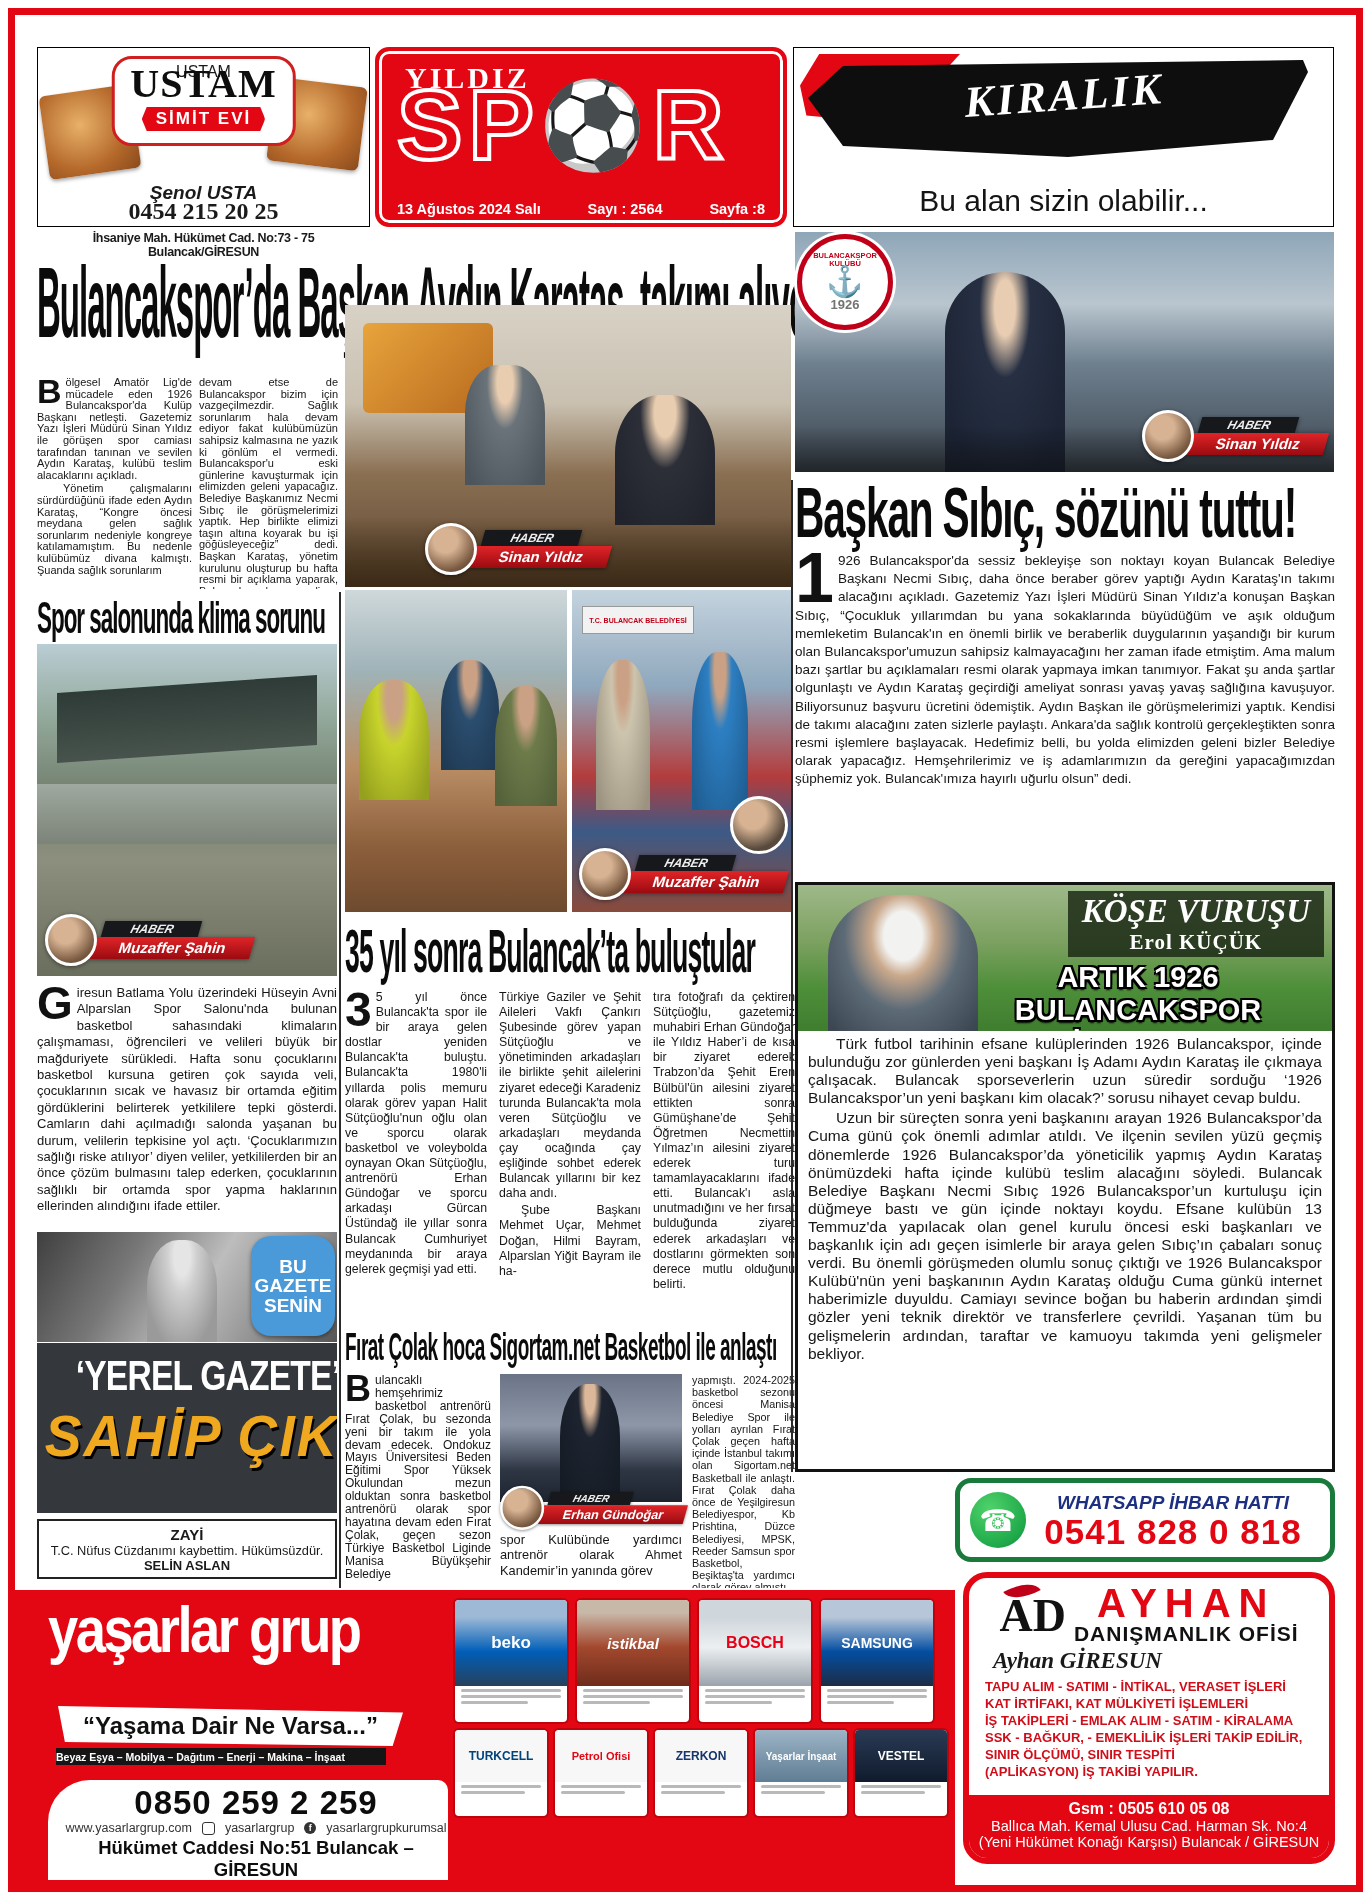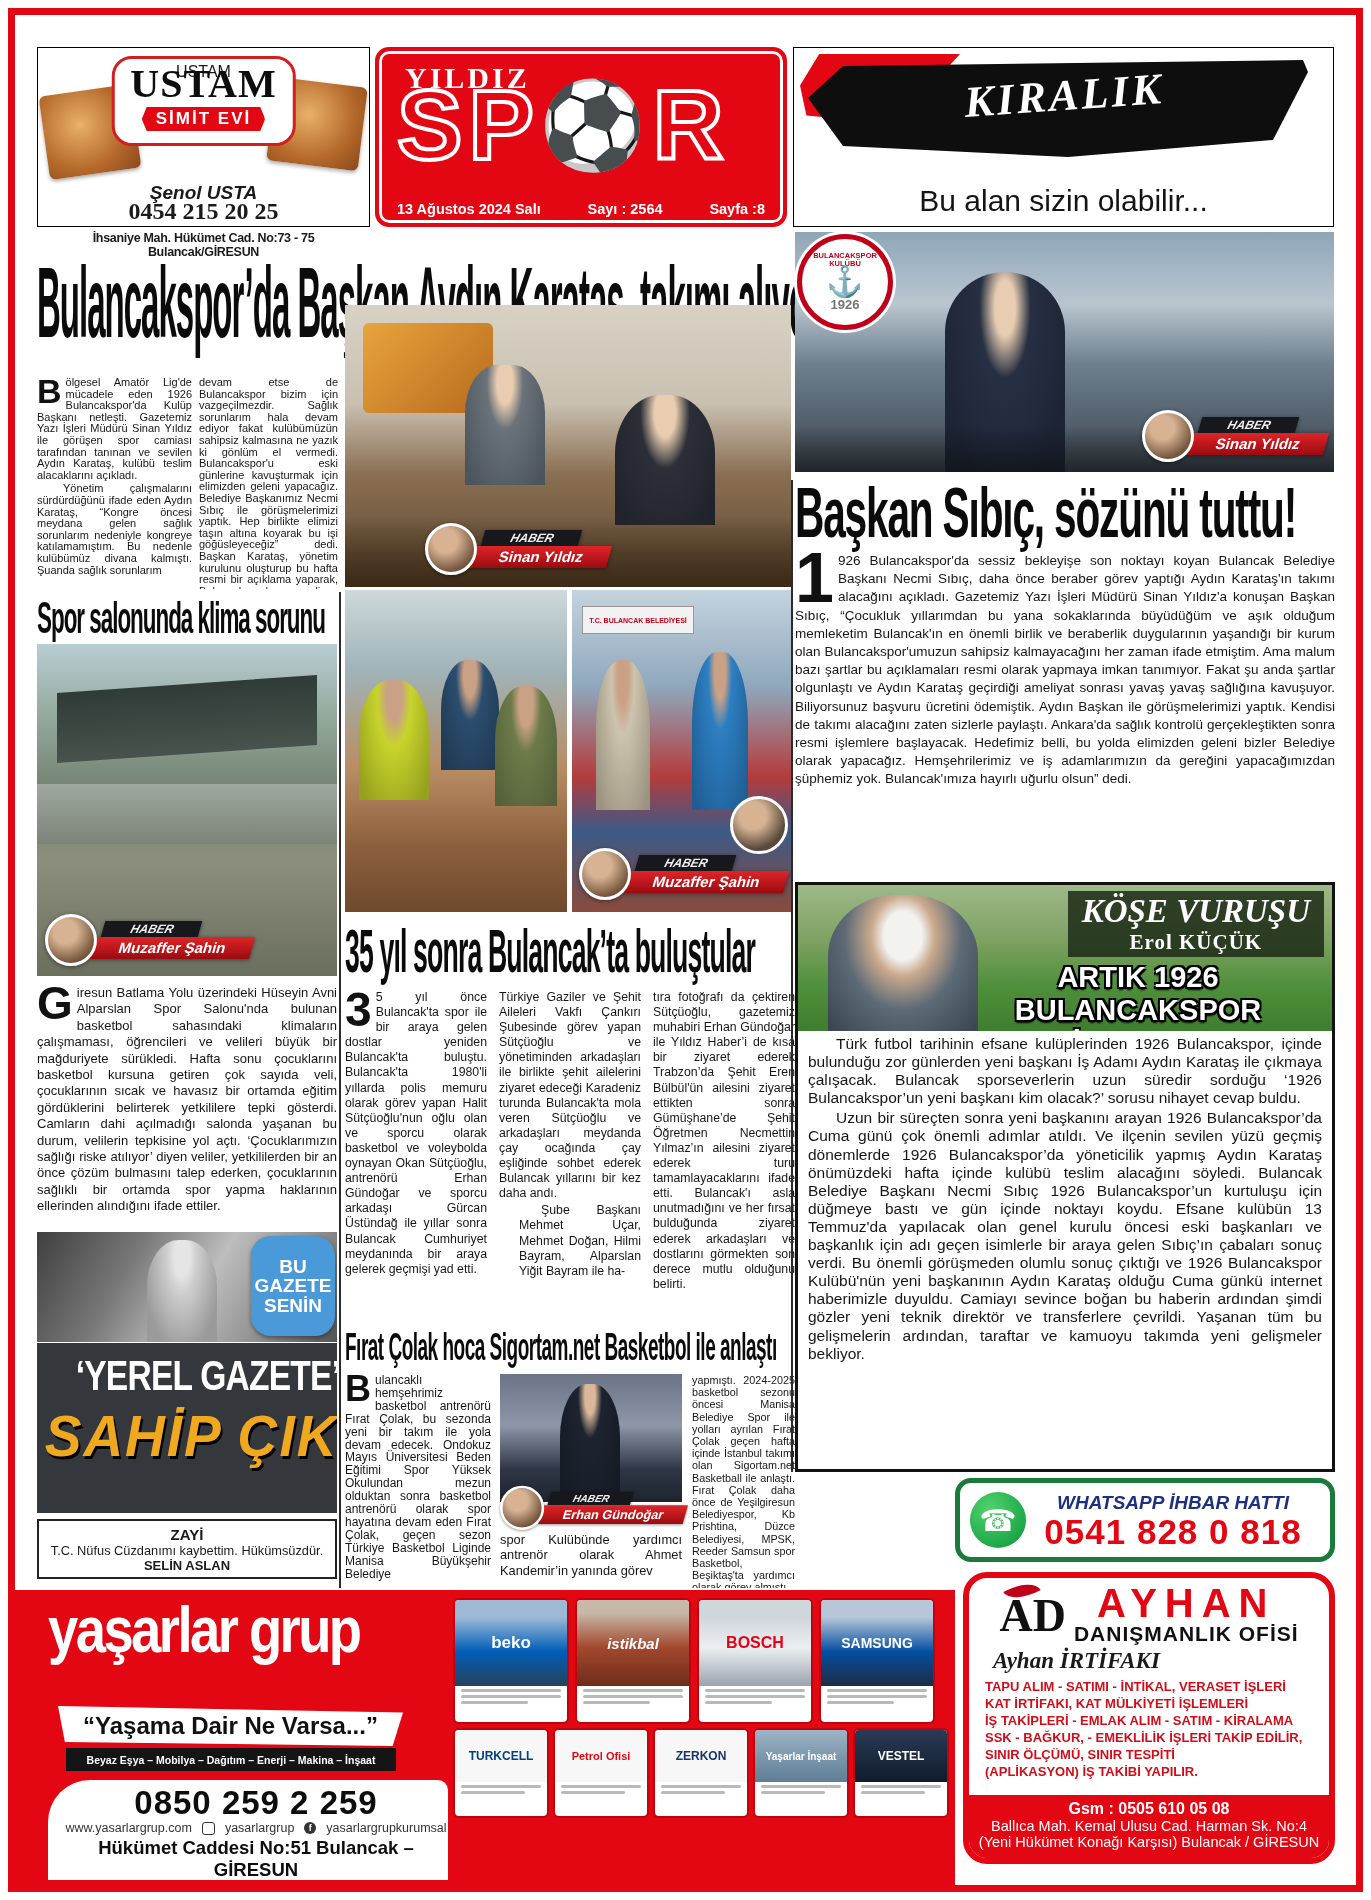--- a/index.html
+++ b/index.html
@@ -196,21 +196,21 @@
     <div style="display:flex;align-items:center;justify-content:center;margin-top:6px;">
       <div style="position:relative;font-family:'Liberation Serif',serif;font-size:46px;font-weight:bold;color:#111;margin-right:8px;">
         <span>AD</span>
         <span style="position:absolute;left:6px;top:-6px;width:34px;height:16px;background:#c00018;border-radius:0 100% 0 100%;transform:rotate(-28deg);"></span>
       </div>
       <div style="text-align:center;">
         <div style="color:#e30613;font-size:40px;font-weight:bold;letter-spacing:8px;line-height:.95;">AYHAN</div>
         <div style="color:#111;font-size:21px;font-weight:bold;letter-spacing:1px;">DANIŞMANLIK OFİSİ</div>
       </div>
     </div>
-    <div style="text-align:left;margin:2px 0 4px 24px;font-family:'Liberation Serif',serif;font-style:italic;font-weight:bold;font-size:23px;">Ayhan İRTİFAKI</div>
+    <div style="text-align:left;margin:2px 0 4px 24px;font-family:'Liberation Serif',serif;font-style:italic;font-weight:bold;font-size:23px;">Ayhan GİRESUN</div>
     <div style="text-align:left;padding:0 10px 0 16px;color:#d00d18;font-weight:bold;font-size:13px;line-height:17px;">
       <div>TAPU ALIM - SATIMI - İNTİKAL, VERASET İŞLERİ</div>
       <div>KAT İRTİFAKI, KAT MÜLKİYETİ İŞLEMLERİ</div>
       <div>İŞ TAKİPLERİ - EMLAK ALIM - SATIM - KİRALAMA</div>
       <div>SSK - BAĞKUR, - EMEKLİLİK İŞLERİ TAKİP EDİLİR,</div>
       <div>SINIR ÖLÇÜMÜ, SINIR TESPİTİ</div>
       <div>(APLİKASYON) İŞ TAKİBİ YAPILIR.</div>
     </div>
     <div class="ayhan-contact">
       <div style="font-weight:bold;font-size:16px;">Gsm : 0505 610 05 08</div>
@@ -286,21 +286,21 @@
   <div class="abs" style="left:345px;top:920px;width:450px;height:60px;">
     <span class="cond" style="font-size:62px;transform:scaleX(.43);">35 yıl sonra Bulancak’ta buluştular</span>
   </div>
   <div class="abs" style="left:345px;top:990px;width:450px;height:330px;display:flex;gap:12px;">
     <div class="body-txt" style="width:142px;font-size:12.3px;line-height:15.1px;overflow:hidden;">
       <span class="dropcap" style="font-size:48px;">3</span>
       <span>5 yıl önce Bulancak'ta spor ile bir araya gelen dostlar yeniden Bulancak'ta buluştu. Bulancak'ta 1980'li yıllarda polis memuru olarak görev yapan Halit Sütçüoğlu'nun oğlu olan ve sporcu olarak basketbol ve voleybolda oynayan Okan Sütçüoğlu, antrenörü Erhan Gündoğar ve sporcu arkadaşı Gürcan Üstündağ ile yıllar sonra Bulancak Cumhuriyet meydanında bir araya gelerek geçmişi yad etti.</span>
     </div>
     <div class="body-txt" style="width:142px;font-size:12.3px;line-height:15.1px;overflow:hidden;">
       <p>Türkiye Gaziler ve Şehit Aileleri Vakfı Çankırı Şubesinde görev yapan Sütçüoğlu ve yönetiminden arkadaşları ile birlikte şehit ailelerini ziyaret edeceği Karadeniz turunda Bulancak'ta mola veren Sütçüoğlu ve arkadaşları meydanda çay ocağında çay eşliğinde sohbet ederek Bulancak yıllarını bir kez daha andı.</p>
-      <p style="text-indent:22px;margin-left:20px;">Şube Başkanı Mehmet Uçar, Mehmet Doğan, Hilmi Bayram, Alparslan Yiğit Bayram ile ha-</p>
+      <p style="text-indent:22px;">Şube Başkanı Mehmet Uçar, Mehmet Doğan, Hilmi Bayram, Alparslan Yiğit Bayram ile ha-</p>
     </div>
     <div class="body-txt" style="width:142px;font-size:12.3px;line-height:15.1px;overflow:hidden;">
       <span>tıra fotoğrafı da çektiren Sütçüoğlu, gazetemiz muhabiri Erhan Gündoğar ile Yıldız Haber’i de kısa bir ziyaret ederek Trabzon’da Şehit Eren Bülbül'ün ailesini ziyaret ettikten sonra Gümüşhane’de Şehit Öğretmen Necmettin Yılmaz’ın ailesini ziyaret ederek turu tamamlayacaklarını ifade etti. Bulancak'ı asla unutmadığını ve her fırsat bulduğunda ziyaret ederek arkadaşları ve dostlarını görmekten son derece mutlu olduğunu belirti.</span>
     </div>
   </div>
 
   <div class="abs" style="left:345px;top:1328px;width:450px;height:38px;">
     <span class="cond" style="font-size:38px;transform:scaleX(.50);letter-spacing:-1px;" able="false">Fırat Çolak hoca Sigortam.net Basketbol ile anlaştı</span>
   </div>
   <div class="abs body-txt" style="left:345px;top:1374px;width:146px;height:214px;font-size:12px;line-height:12.9px;overflow:hidden;">
@@ -330,21 +330,21 @@
 
   <div class="redband" style="left:8px;top:1590px;width:947px;height:295px;"></div>
 
   <div class="abs" style="left:48px;top:1598px;width:360px;color:#fff;font-weight:bold;">
     <span class="cond" style="font-size:64px;color:#fff;transform:scaleX(.85);letter-spacing:-3px;">yaşarlar grup</span>
   </div>
   <div class="abs" style="left:58px;top:1706px;width:345px;height:40px;background:#fff;
        clip-path:polygon(0 0,100% 16%,97% 100%,2% 90%);display:flex;align-items:center;justify-content:center;">
     <span style="font-weight:bold;font-size:24px;color:#111;">“Yaşama Dair Ne Varsa...”</span>
   </div>
-  <div class="abs" style="left:66px;top:1748px;width:330px;height:23px;background:#151515;display:flex;align-items:center;justify-content:center;">
+  <div class="abs" style="left:56px;top:1748px;width:330px;height:17px;background:#151515;display:flex;align-items:center;">
     <span style="color:#fff;font-weight:bold;font-size:10.5px;">Beyaz Eşya – Mobilya – Dağıtım – Enerji – Makina – İnşaat</span>
   </div>
   <div class="abs" style="left:48px;top:1780px;width:400px;height:100px;background:#fff;border-radius:42px 10px 0 0;text-align:center;padding-top:6px;box-sizing:border-box;padding-left:16px;">
     <div style="font-weight:bold;font-size:33px;letter-spacing:1px;color:#0d0d0d;line-height:1;">0850 259 2 259</div>
     <div style="font-size:12.5px;color:#333;margin-top:2px;display:flex;justify-content:center;gap:10px;align-items:center;">
       <span>www.yasarlargrup.com</span>
       <span style="width:11px;height:11px;border:1.5px solid #333;border-radius:3px;display:inline-block;"></span>
       <span>yasarlargrup</span>
       <span style="width:12px;height:12px;background:#333;color:#fff;border-radius:50%;display:inline-flex;align-items:center;justify-content:center;font-size:9px;font-weight:bold;">f</span>
       <span>yasarlargrupkurumsal</span>

